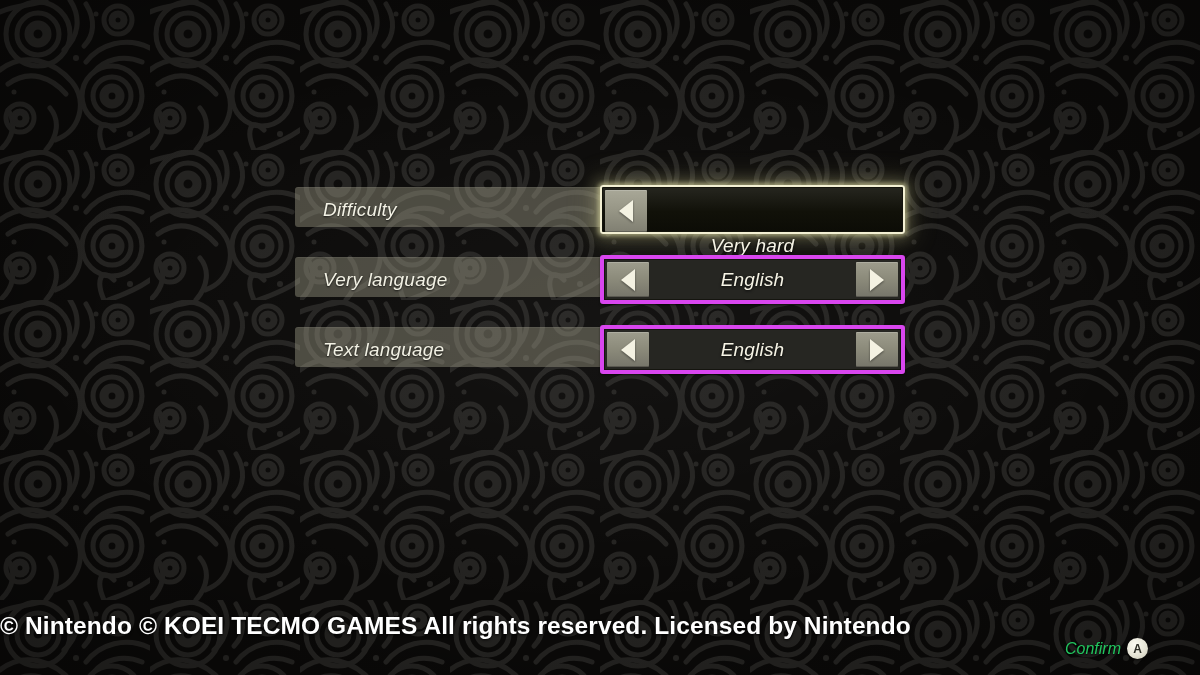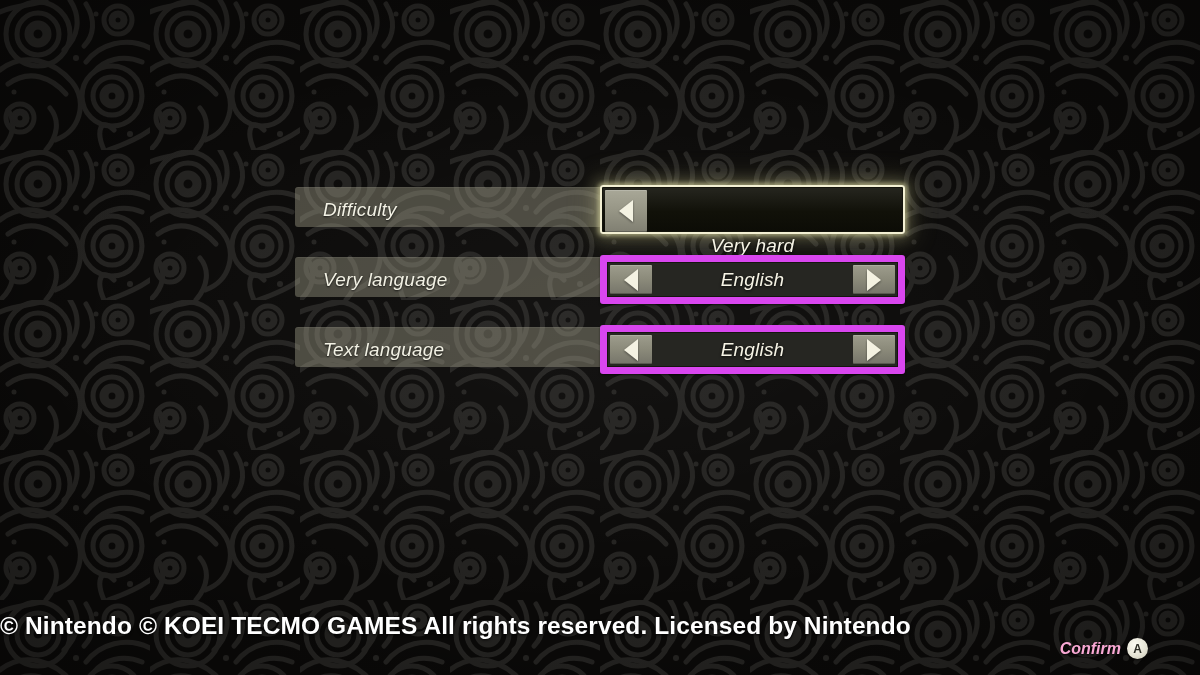--- a/index.html
+++ b/index.html
@@ -77,21 +77,21 @@
 
   
   .value-box {
     position:absolute;
     right:0; top:-2px;
     width:305px; height:49px;
     display:flex;
     align-items:stretch;
     border-radius:3px;
     background:#262622;
-    border:7px solid #d946ef;
+    border:4px solid #d946ef;
     box-shadow:inset 0 0 0 1px #15150f,
                0 1px 2px rgba(0,0,0,0.6);
   }
 
   .option-row.selected .value-box {
     background:linear-gradient(180deg,#26261f 0%,#111109 55%,#0c0c06 100%);
     border:2px solid #f3f0d3;
     box-shadow:
       inset 0 0 0 1px rgba(20,20,12,0.9),
       0 0 4px 2px rgba(226,224,170,0.55),
@@ -158,22 +158,22 @@
     position:absolute;
     right:52px;
     top:638px;
     display:flex;
     align-items:center;
     gap:6px;
   }
   #prompt-label {
     font-size:16px;
     font-style:italic;
-    font-weight:700;
-    color:#f9a8d4;
+    font-weight:400;
+    color:#22c55e;
     text-shadow:0 1px 2px rgba(0,0,0,0.9);
   }
   #prompt-button-icon {
     width:21px; height:21px;
     border-radius:50%;
     background:radial-gradient(circle at 38% 32%,#fbfaf2 0%,#e3e1d2 60%,#c6c4b2 100%);
     display:flex;
     align-items:center;
     justify-content:center;
     font-size:12px;

